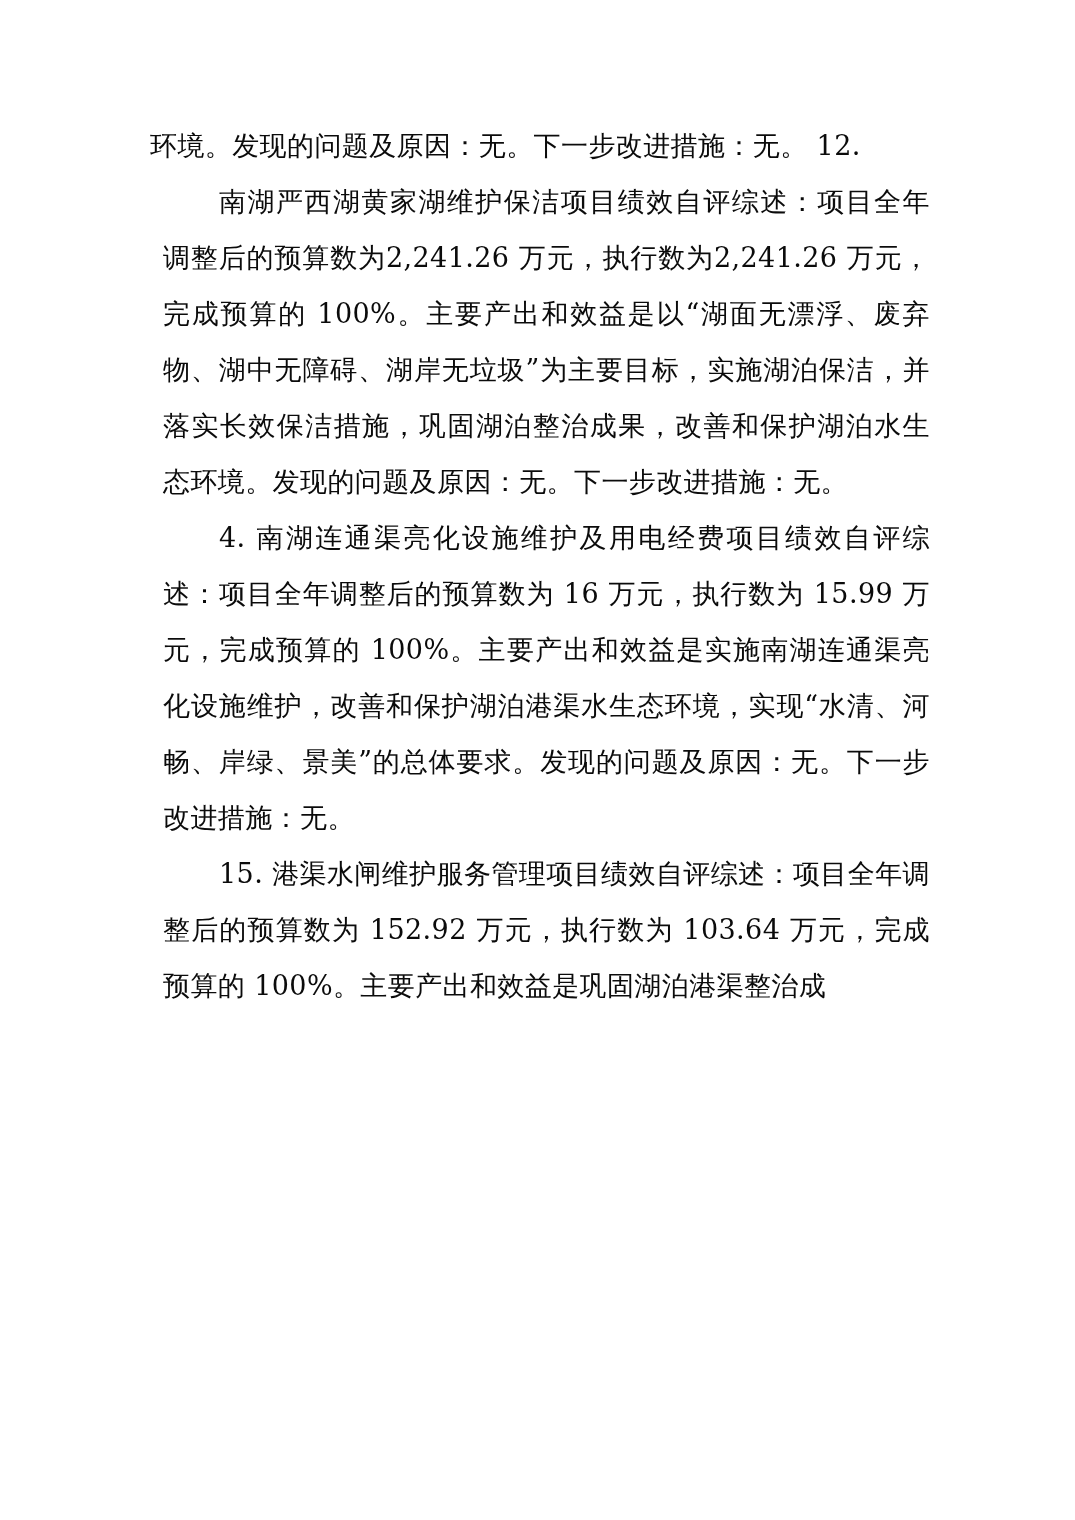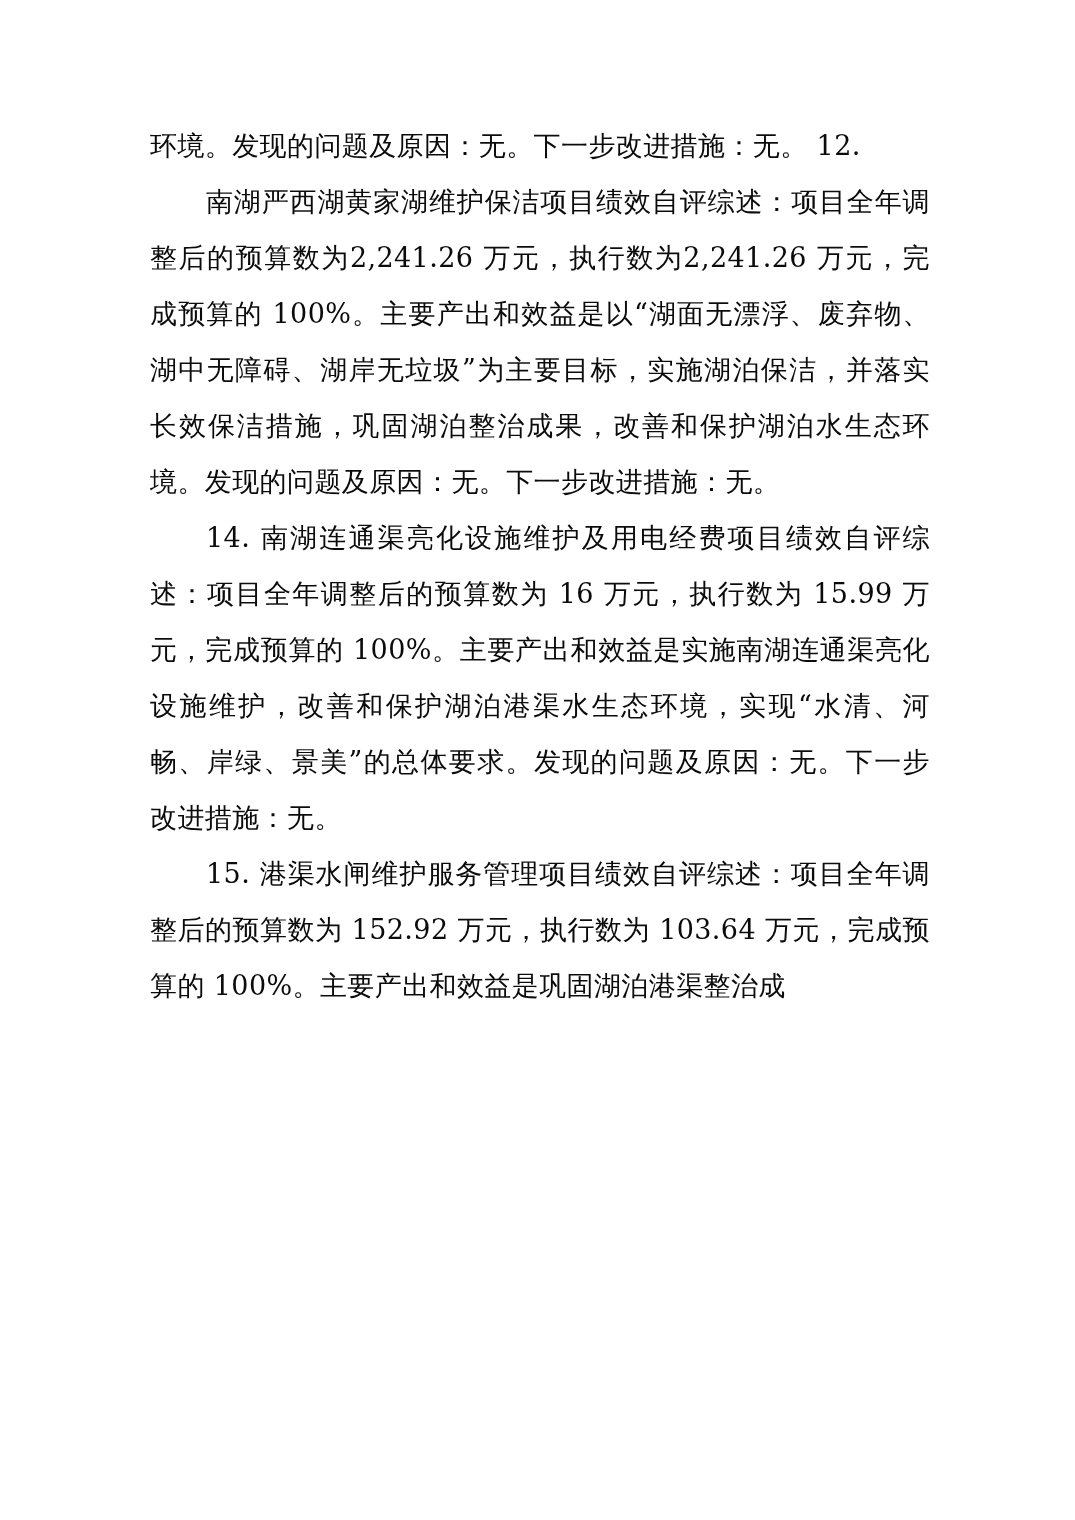--- a/index.html
+++ b/index.html
@@ -29,37 +29,38 @@
     text-align: justify;
     text-justify: inter-ideograph;
     margin: 0;
     letter-spacing: 0.4px;
   }
   .para.indent {
     text-indent: 56px;
   }
   .para + .para {
     margin-top: 0;
+    margin-left: 13px;
   }
   .page-number {
     position: absolute;
     left: 0;
     right: 0;
     top: 1406px;
     text-align: center;
     font-family: "DejaVu Serif", "Liberation Serif", serif;
     font-size: 19px;
     color: #111111;
     padding-left: 8px;
   }
 </style>
 </head>
 <body>
 
 <div class="page">
   <div class="content">
     <p class="para">环境。发现的问题及原因：无。下一步改进措施：无。  12.</p>
     <p class="para indent">南湖严西湖黄家湖维护保洁项目绩效自评综述：项目全年调整后的预算数为2,241.26 万元，执行数为2,241.26 万元，完成预算的 100%。主要产出和效益是以“湖面无漂浮、废弃物、湖中无障碍、湖岸无垃圾”为主要目标，实施湖泊保洁，并落实长效保洁措施，巩固湖泊整治成果，改善和保护湖泊水生态环境。发现的问题及原因：无。下一步改进措施：无。</p>
-    <p class="para indent">14. 南湖连通渠亮化设施维护及用电经费项目绩效自评综述：项目全年调整后的预算数为 16 万元，执行数为 15.99 万元，完成预算的 100%。主要产出和效益是实施南湖连通渠亮化设施维护，改善和保护湖泊港渠水生态环境，实现“水清、河畅、岸绿、景美”的总体要求。发现的问题及原因：无。下一步改进措施：无。</p>
+    <p class="para indent">4. 南湖连通渠亮化设施维护及用电经费项目绩效自评综述：项目全年调整后的预算数为 16 万元，执行数为 15.99 万元，完成预算的 100%。主要产出和效益是实施南湖连通渠亮化设施维护，改善和保护湖泊港渠水生态环境，实现“水清、河畅、岸绿、景美”的总体要求。发现的问题及原因：无。下一步改进措施：无。</p>
     <p class="para indent">15. 港渠水闸维护服务管理项目绩效自评综述：项目全年调整后的预算数为 152.92 万元，执行数为 103.64 万元，完成预算的 100%。主要产出和效益是巩固湖泊港渠整治成</p>
   </div>
   <div class="page-number">28</div>
 </div>
 
 </body></html>

